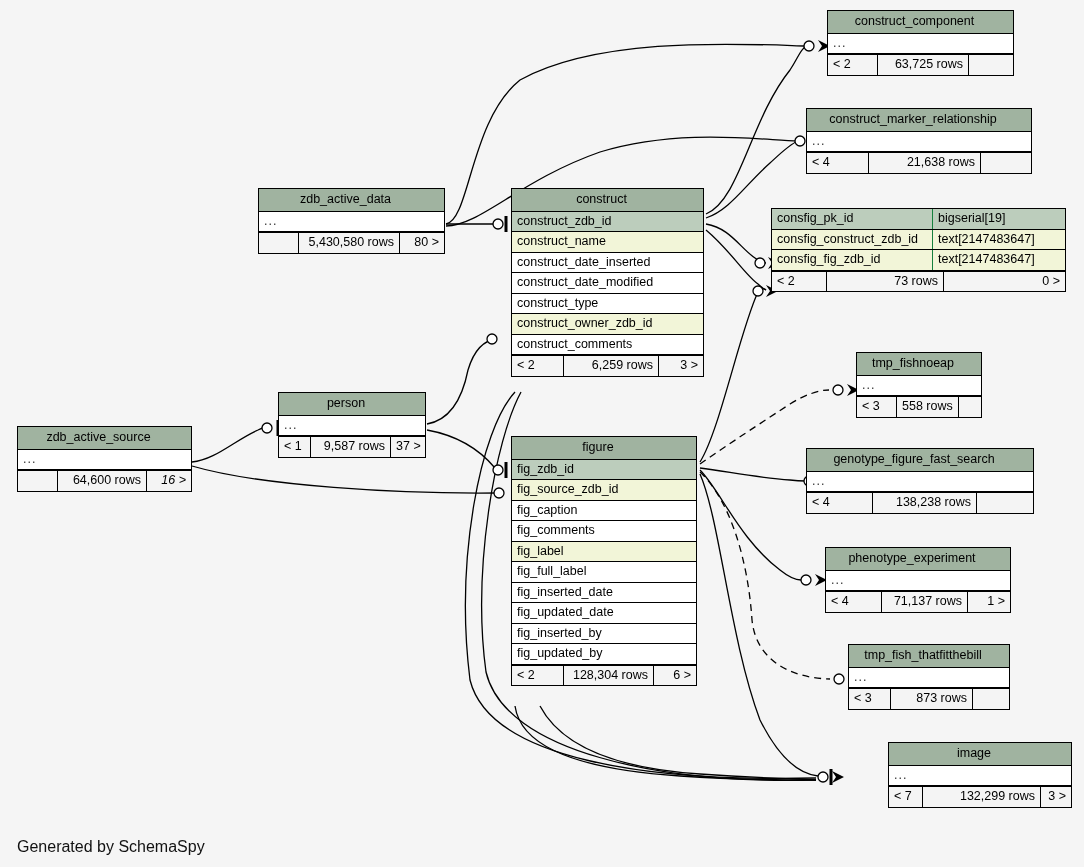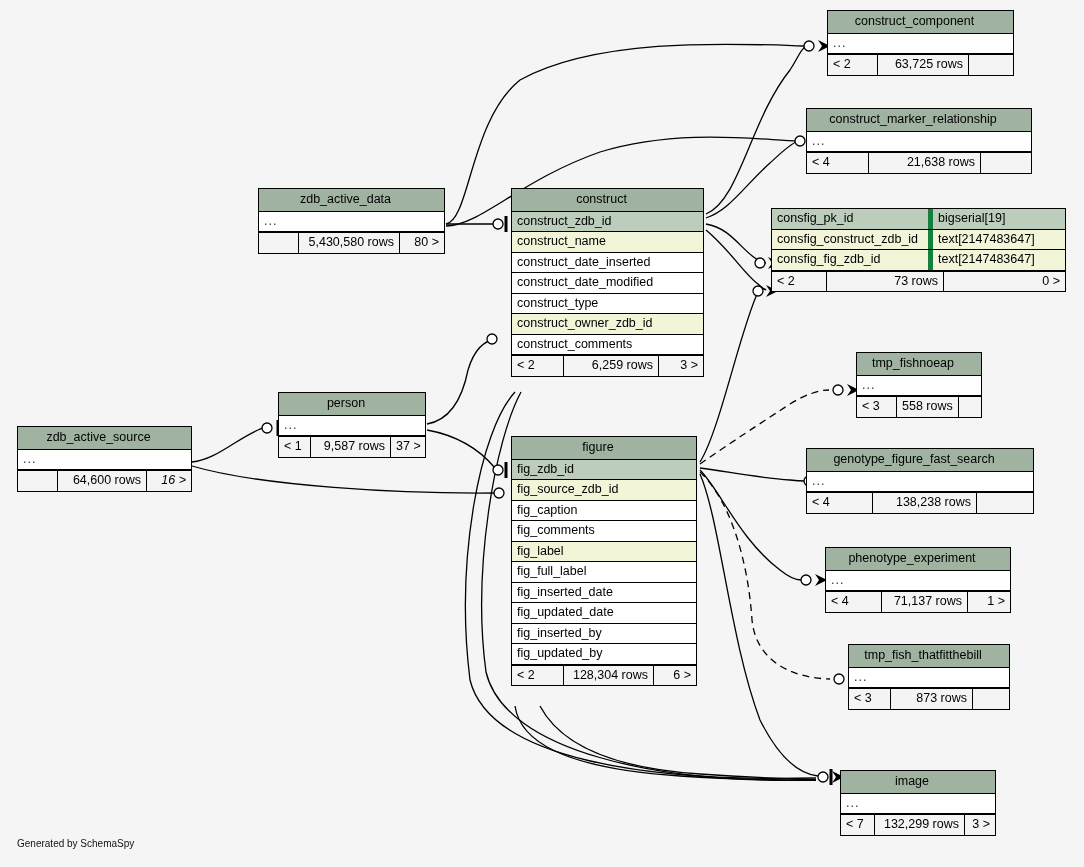--- a/index.html
+++ b/index.html
@@ -38,21 +38,21 @@
   }
   .row:last-child{border-bottom:none;}
   .cellname{
     padding:3px 5px 4px 5px;
     flex:1 1 auto;
     white-space:nowrap;
     overflow:hidden;
   }
   .celltype{
     padding:3px 5px 4px 5px;
-    border-left:5px solid #15803d;
+    border-left:1px solid #15803d;
     white-space:nowrap;
     flex:0 0 auto;
   }
   .pk{background:#bccdbc;}
   .fk{background:#f2f5d8;}
   .plain{background:#ffffff;}
   .ellipsis{color:#333;letter-spacing:1px;}
 
   .foot{
     display:flex;
@@ -66,21 +66,21 @@
     box-sizing:border-box;
   }
   .fl{flex:0 0 auto;text-align:left;border-right:1px solid #000;}
   .fc{flex:1 1 auto;text-align:right;border-right:1px solid #000;}
   .fr{flex:0 0 auto;text-align:right;}
   .foot .last{border-right:none;}
 
   #credit{
     position:absolute;
     left:17px;top:838px;
-    font-size:10px;
+    font-size:16px;
     color:#111;
     white-space:nowrap;
   }
 </style>
 </head>
 <body>
 
 <div id="canvas">
 
 <svg id="edges" viewBox="0 0 1084 867">
@@ -353,21 +353,21 @@
   <div class="row plain">
     <div class="cellname ellipsis">...</div>
   </div>
   <div class="foot">
     <div class="fl" style="width:42px;">&lt; 3</div>
     <div class="fc">873 rows</div>
     <div class="fr last" style="width:36px;"></div>
   </div>
 </div>
 
-<div class="table" style="left:840px;top:742px;width:156px;margin-top:28px;">
+<div class="table" style="left:888px;top:742px;width:184px;">
   <div class="thead">image</div>
   <div class="row plain">
     <div class="cellname ellipsis">...</div>
   </div>
   <div class="foot">
     <div class="fl" style="width:34px;">&lt; 7</div>
     <div class="fc">132,299 rows</div>
     <div class="fr last" style="width:30px;">3 &gt;</div>
   </div>
 </div>

